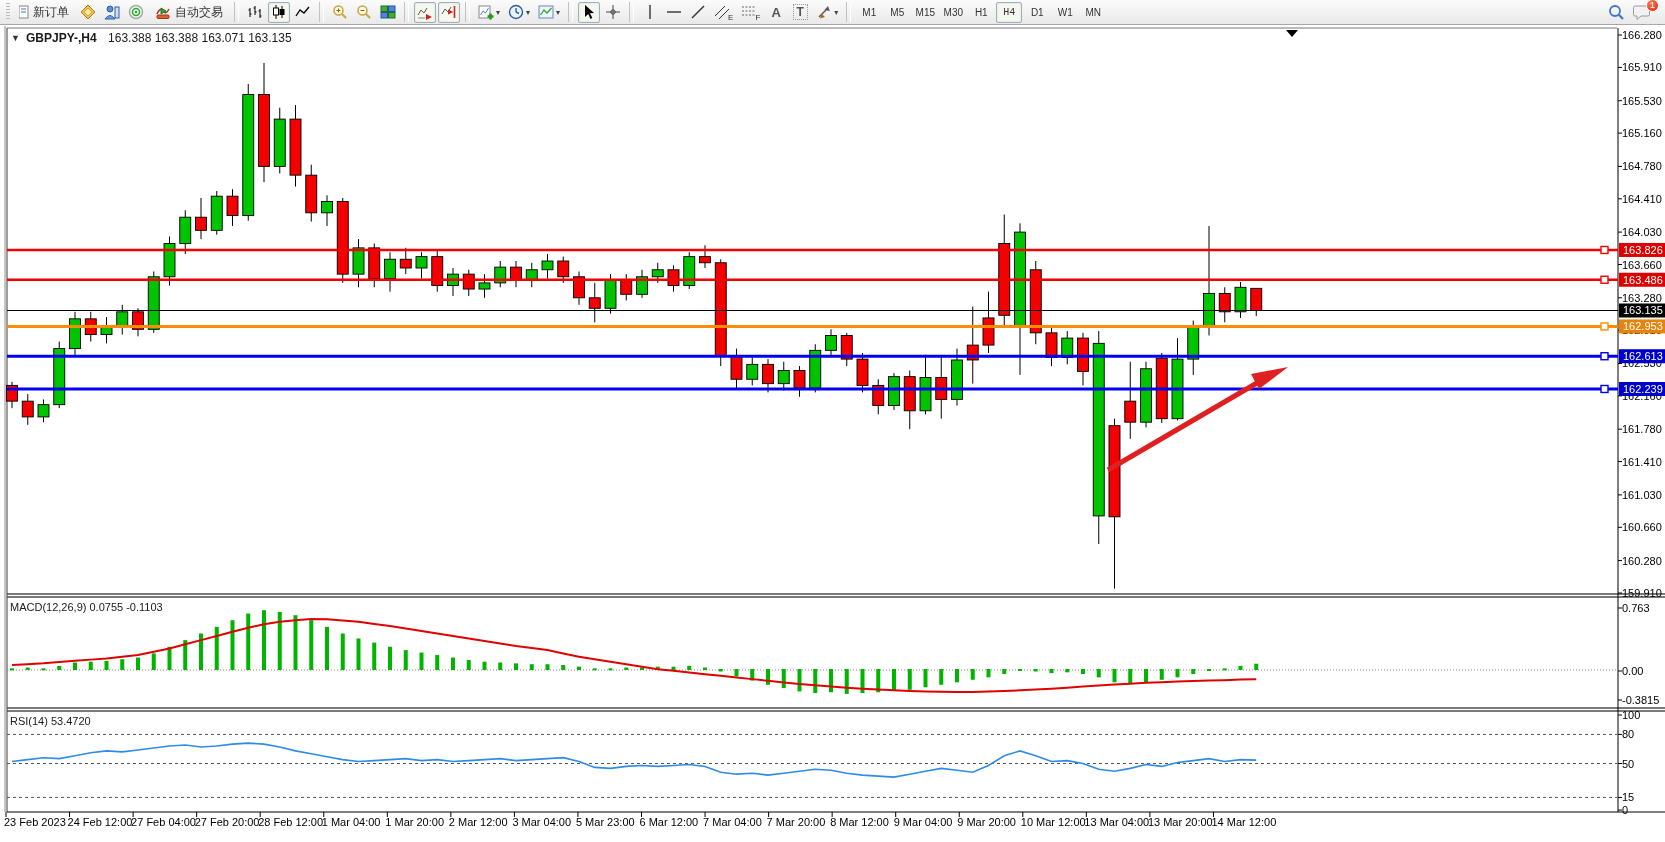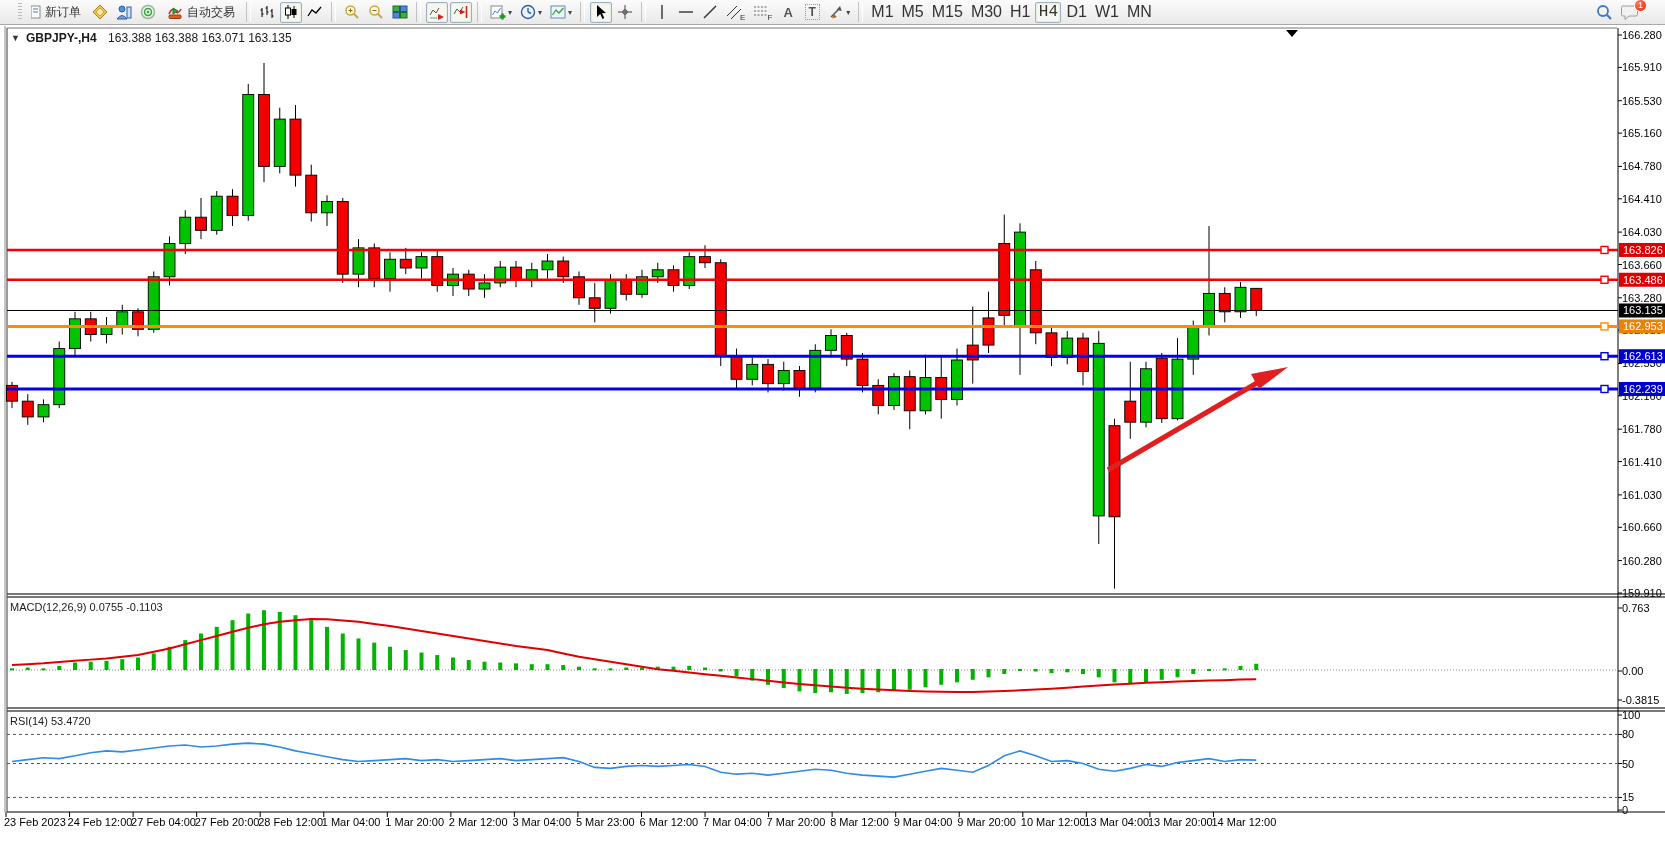--- a/index.html
+++ b/index.html
@@ -1,29 +1,29 @@
 <!DOCTYPE html>
 <html><head>
 <meta charset="utf-8">
 <style>
   html,body{margin:0;padding:0;background:#fff;}
   .app{position:relative;width:1665px;height:842px;overflow:hidden;background:#fff;
        font-family:"Liberation Sans",sans-serif;-webkit-font-smoothing:antialiased;}
   
   .toolbar{position:absolute;left:0;top:0;width:1665px;height:25px;
     background:linear-gradient(#fbfbfb,#e9e9e9);border-bottom:1px solid #a8a8a8;
-    display:flex;align-items:center;padding:0 16px;box-sizing:border-box;font-size:12px;color:#333;}
+    display:flex;align-items:center;padding:0 4px;box-sizing:border-box;font-size:12px;color:#333;}
   .tbtn{height:21px;min-width:22px;display:flex;align-items:center;justify-content:center;
     border:1px solid transparent;border-radius:2px;margin:0 1px;padding:0 2px;box-sizing:border-box;cursor:default;}
   .tbtn.pressed{border:1px solid #9db0c0;background:#f6f8ef;box-shadow:inset 0 0 2px #cfd8c8;font-family:Liberation Mono, monospace;}
   .tbtn.txt{padding:0 5px;gap:4px;white-space:nowrap;}
   .sep{width:3px;height:20px;border-left:1px solid #c2c2c2;border-right:1px solid #ffffff;margin:0 4px;}
   .handle{width:4px;height:18px;margin:0 2px;
     background:repeating-linear-gradient(#bbb 0 1px,transparent 1px 3px);}
-  .tf{font-size:16px;color:#333;min-width:26px;}
+  .tf{font-size:10px;color:#333;min-width:26px;}
   .caret{font-size:8px;color:#444;margin-left:2px;}
   .right-tools{margin-left:auto;display:flex;align-items:center;margin-right:6px;}
   .chat-wrap{position:relative;}
   .badge{position:absolute;top:-4px;right:-6px;width:13px;height:13px;border-radius:50%;
     background:radial-gradient(circle at 35% 30%,#ff7a5c,#e02800);color:#fff;font-size:9px;
     display:flex;align-items:center;justify-content:center;border:1px solid #fff;box-sizing:border-box;}
   .tbtn svg{display:block;}
   
   #chart{position:absolute;left:0;top:26px;}
   text{font-family:"Liberation Sans",sans-serif;}

